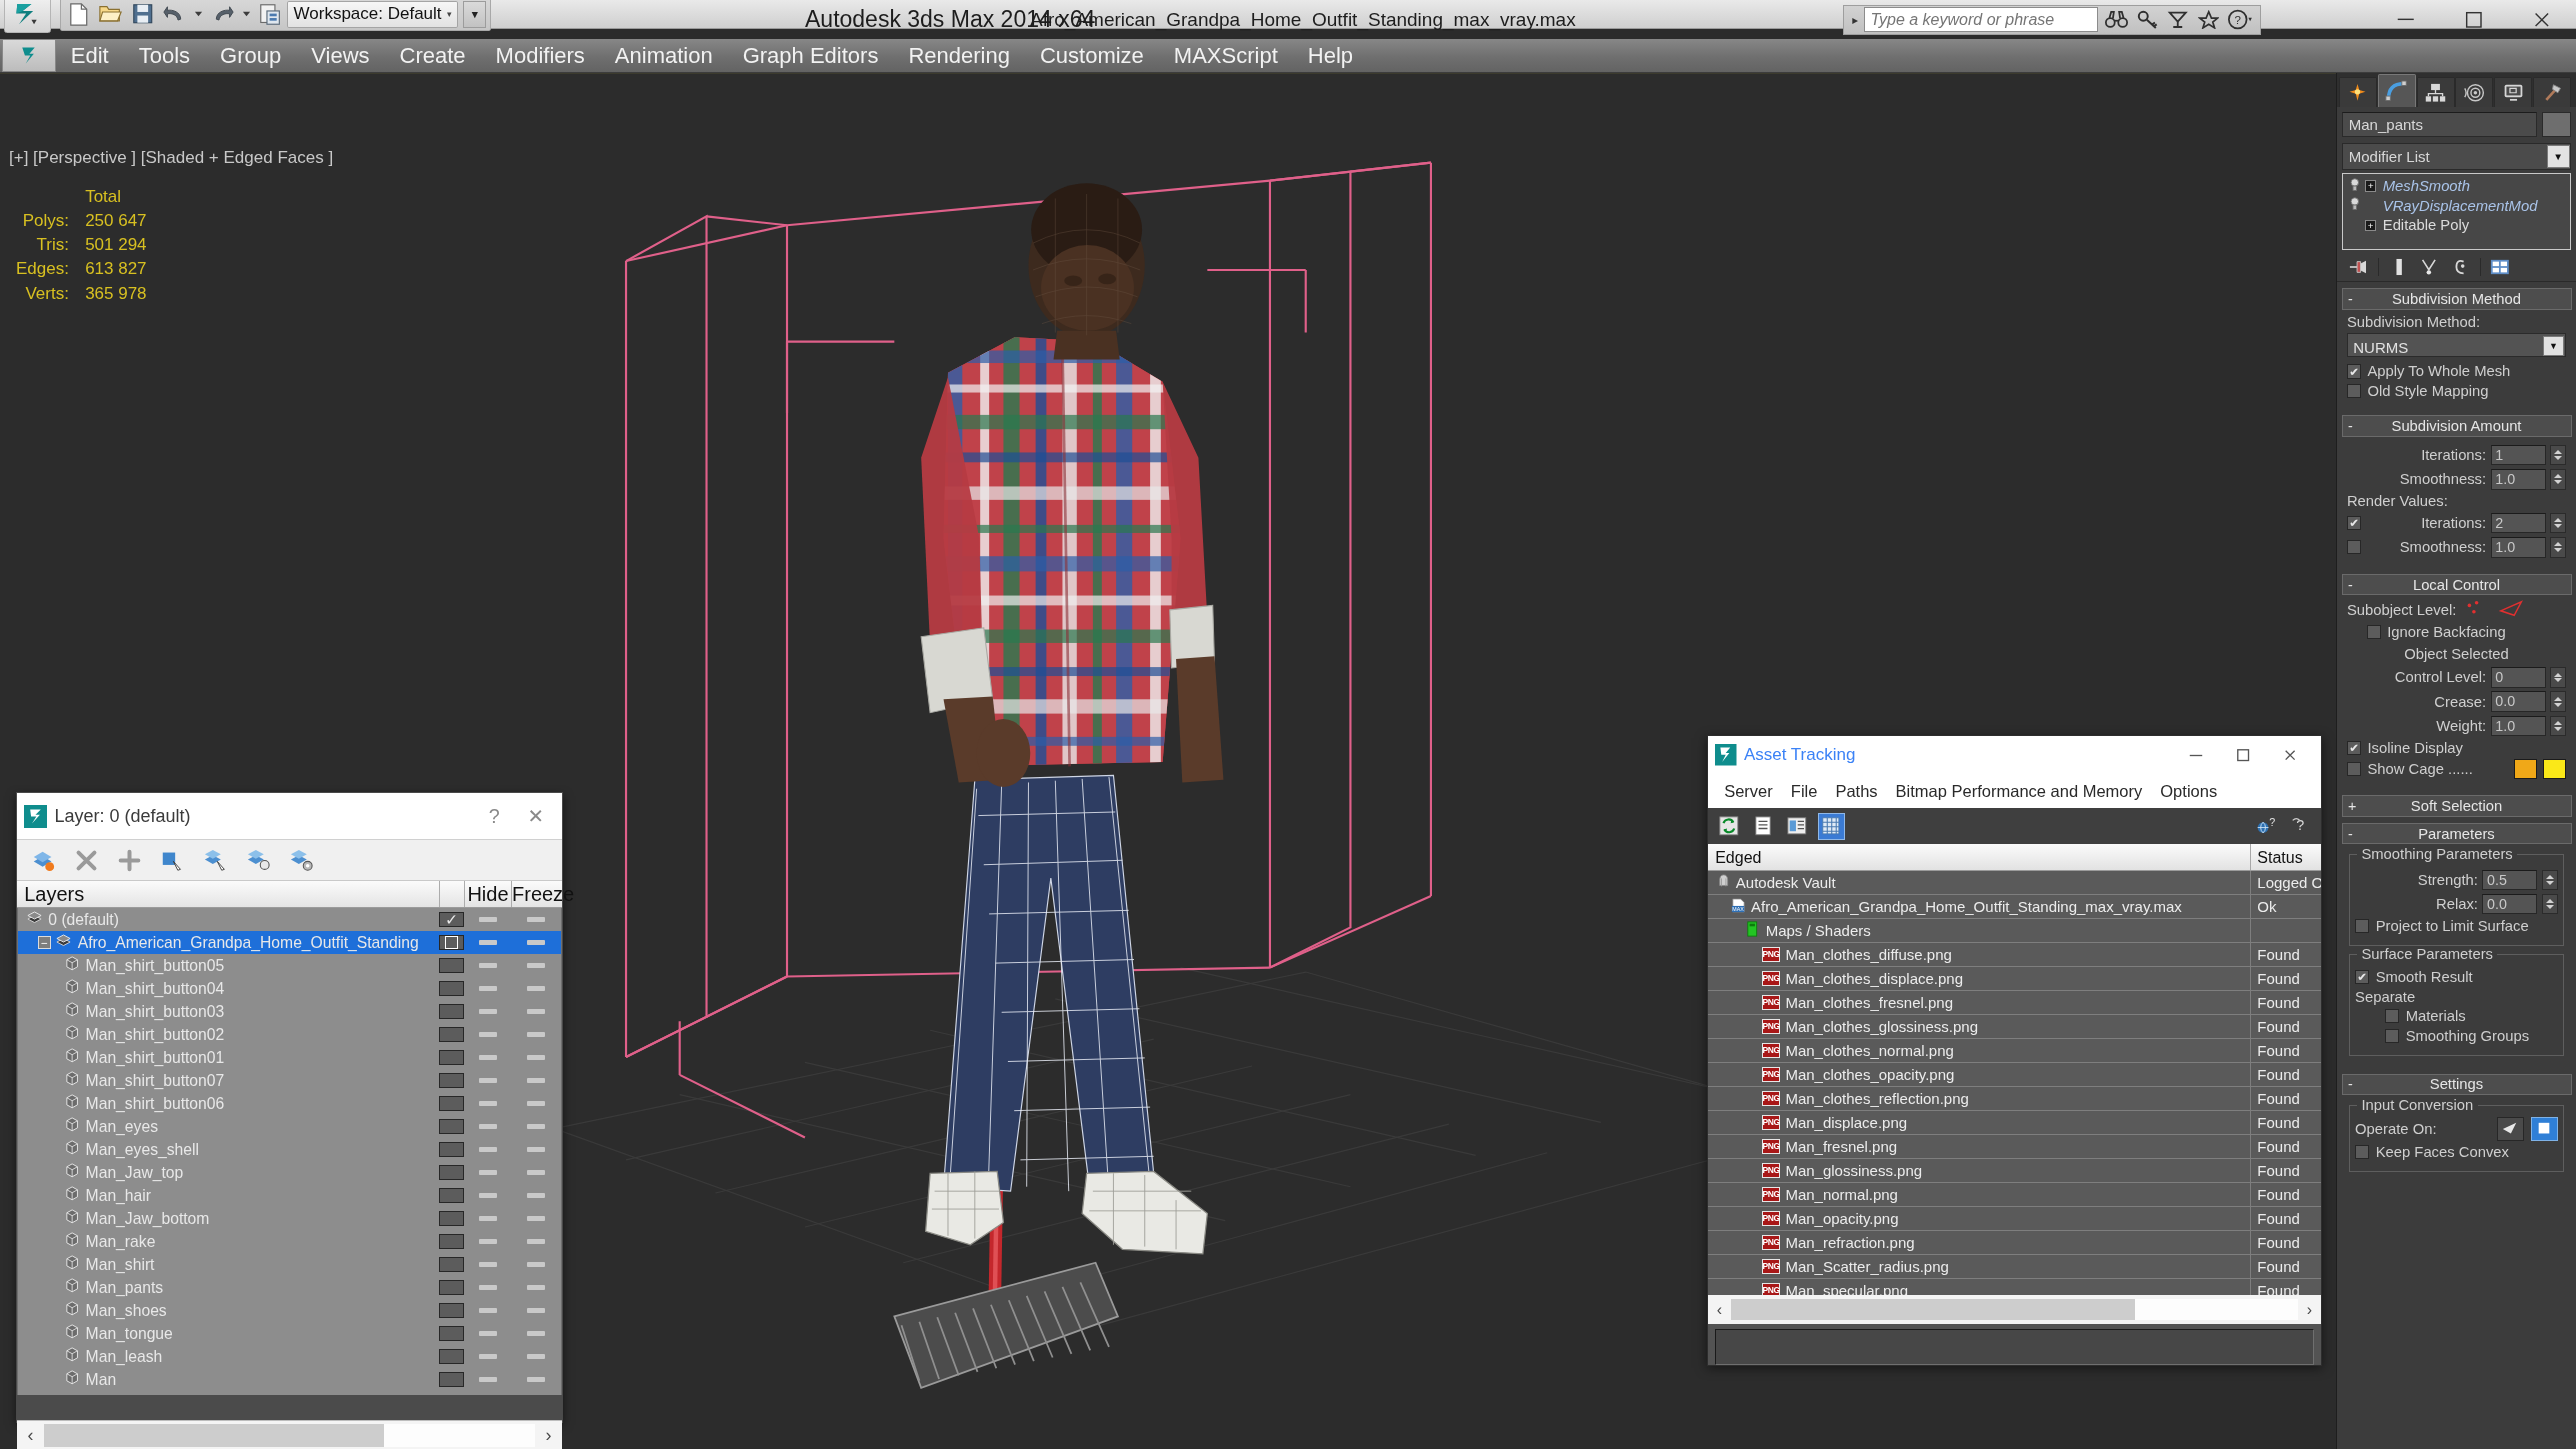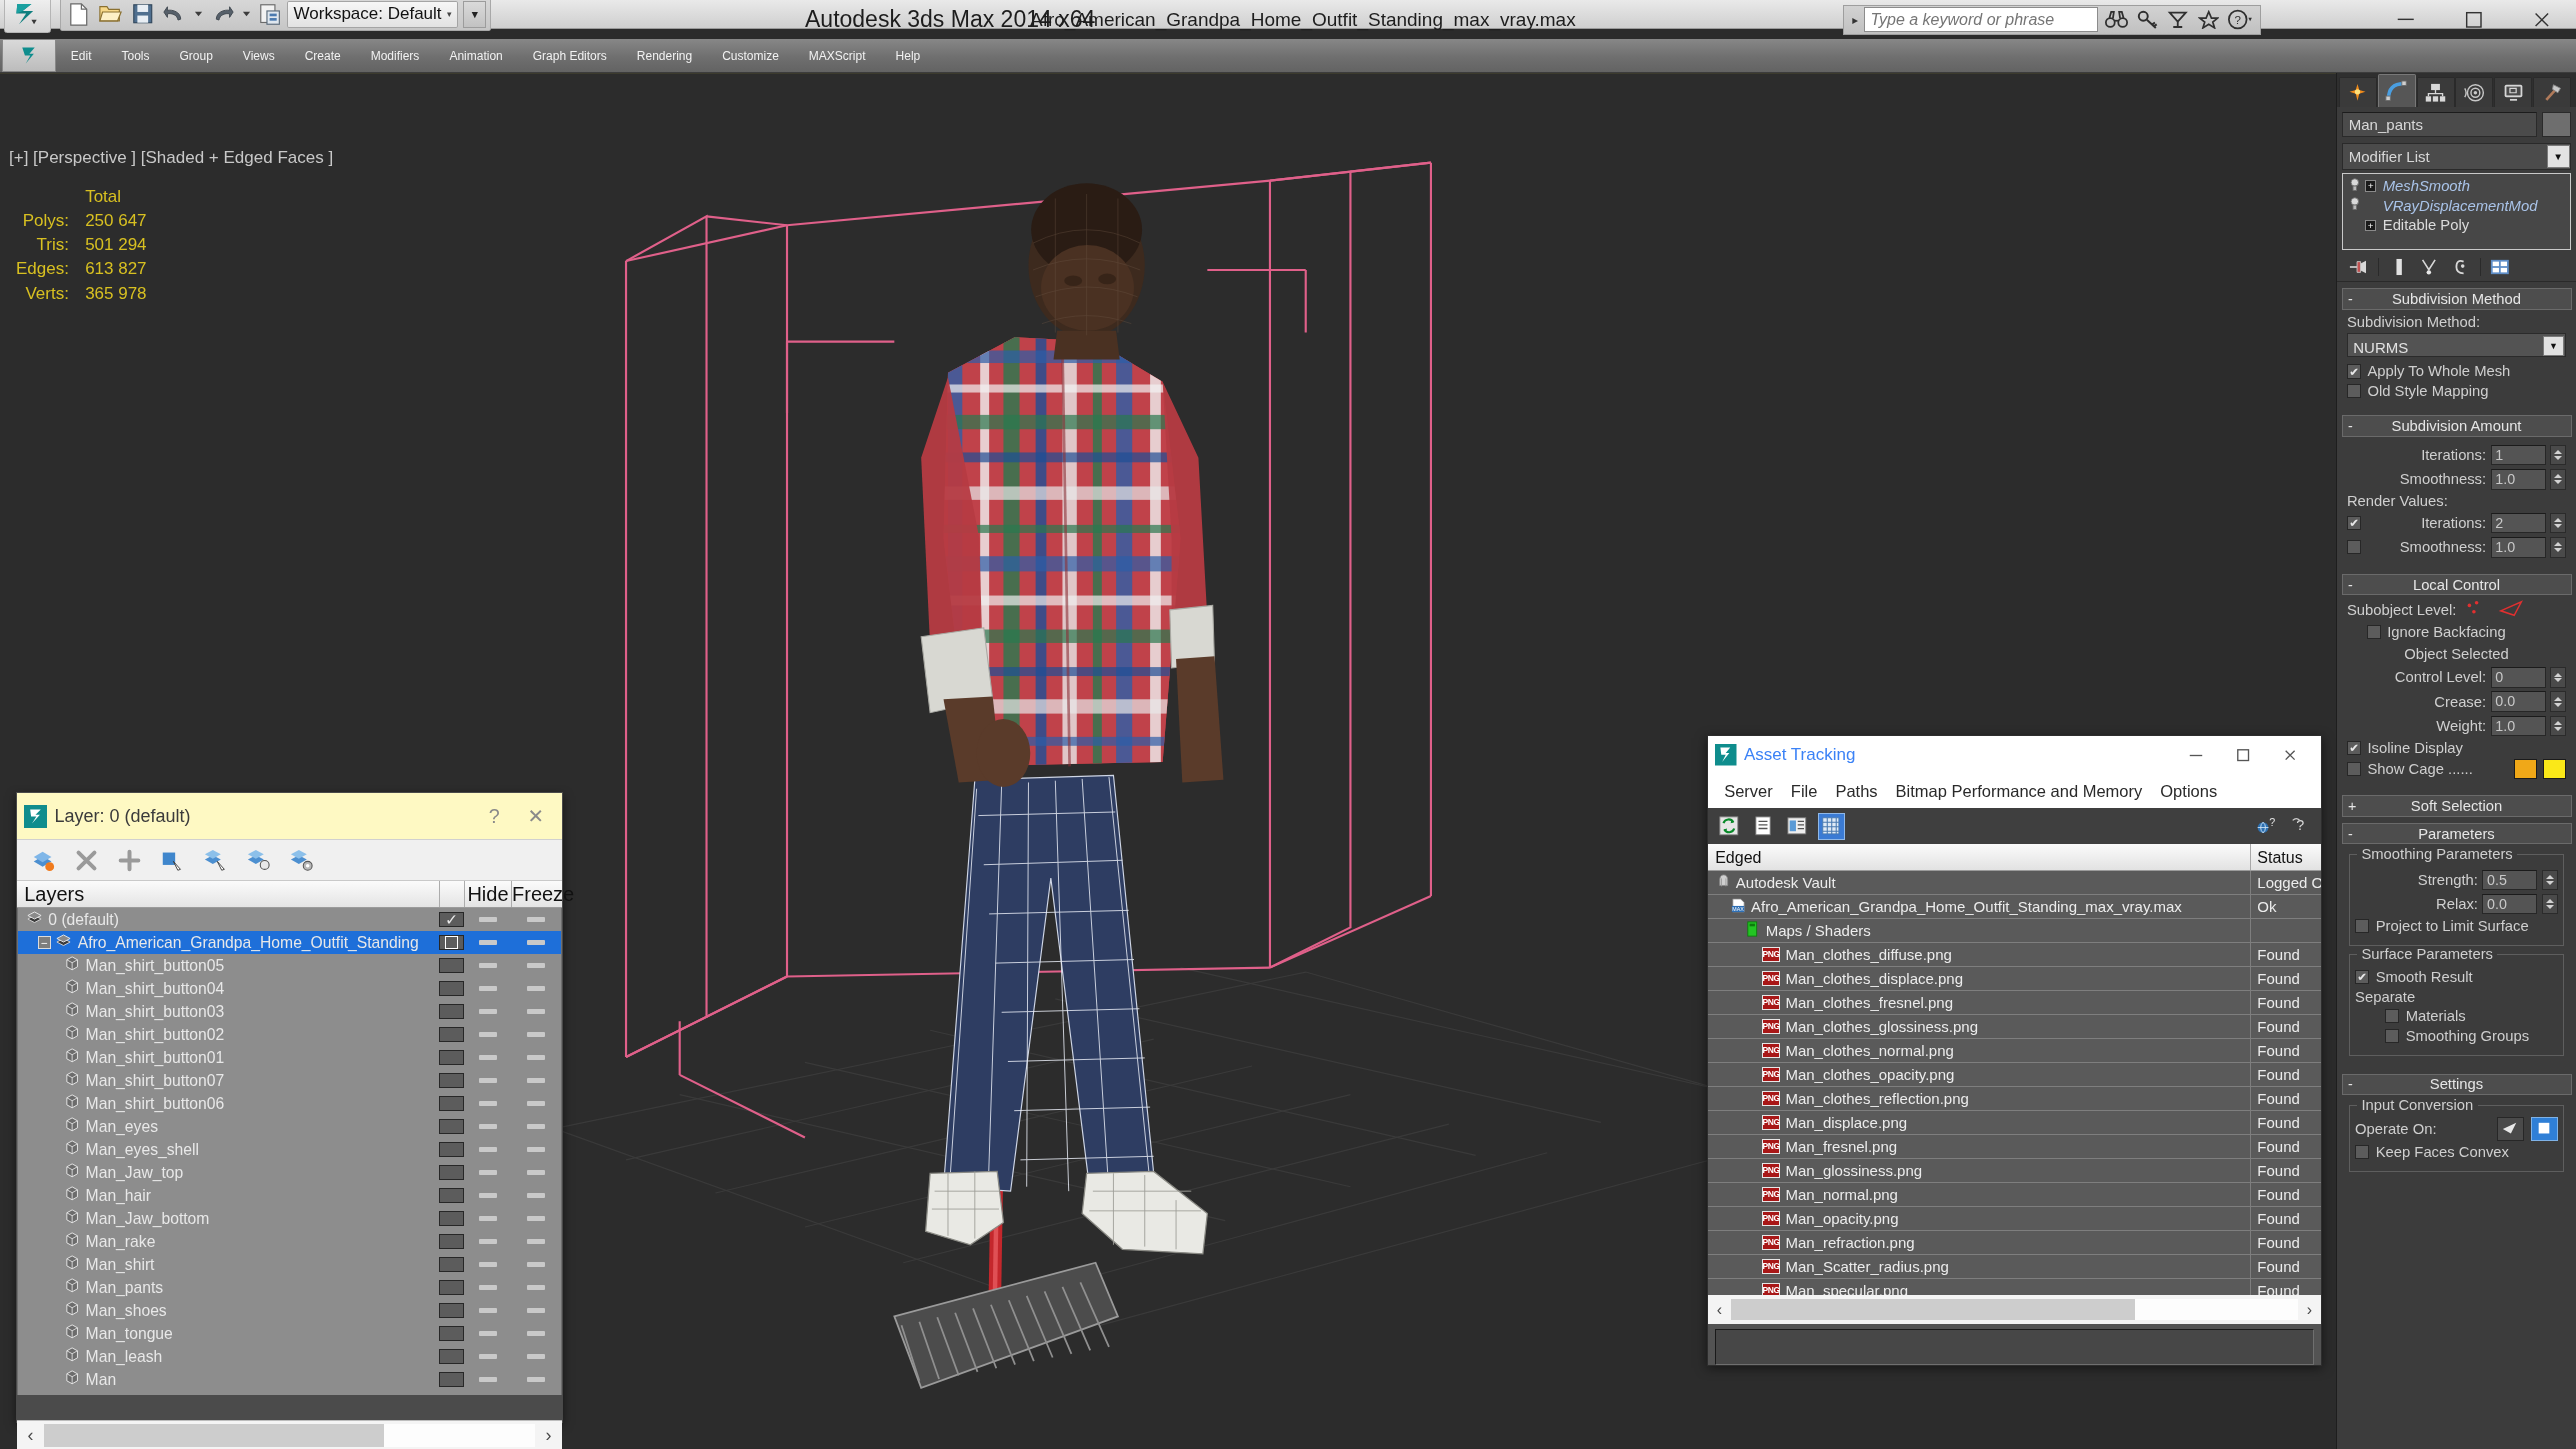--- a/index.html
+++ b/index.html
@@ -76,21 +76,21 @@
     background: linear-gradient(to bottom,#878787 0%,#6f6f6f 55%,#636363 100%);
     display:flex; align-items:center; border-bottom:0.9px solid #3c3c3c;
   }
   .menuicon {
     width:54px;height:33px;margin-left:1.8px;
     background:linear-gradient(to bottom,#d9d9d9,#bcbcbc);
     border:0.9px solid #888; display:flex;align-items:center;justify-content:center;
   }
   .menuitem {
     padding:0 15px; height:34px; line-height:34px;
-    font-size:12px; color:#f2f2f2; white-space:nowrap; cursor:default;
+    font-size:22px; color:#f2f2f2; white-space:nowrap; cursor:default;
   }
 
   
   .viewport {
     position:absolute; left:0; top:73px; width:2336px; height:1376px;
     background:#2c2c2c; overflow:hidden;
   }
   .vp-border-top { position:absolute;left:0;top:0;width:2336px;height:2.7px;background:#6d6b3a;}
   .vp-label {
     position:absolute; left:9px; top:75px;
@@ -105,21 +105,21 @@
   .vp-stats td.lbl { text-align:right; }
   .vp-stats td.val { text-align:left; padding-left:9px;}
 
   
   .layerdlg {
     position:absolute; left:16px; top:792px; width:547px; height:631px;
     background:#8d8d8d; border:0.9px solid #4a4a4a;
     box-shadow:0 2.7px 9px rgba(0,0,0,.5);
   }
   .ld-title {
-    height:47px; background:#fef9c3; display:flex;align-items:center;
+    height:47px; background:#ffffff; display:flex;align-items:center;
     padding:0 7.2px; border-bottom:0.9px solid #d0d0d0;
   }
   .ld-ticon { width:23px;height:23px;margin-right:7.2px; }
   .ld-ttext { font-size:18px;color:#3b3b3b; }
   .ld-tbtns { margin-left:auto; display:flex; gap:3.6px;}
   .ld-tbtn { width:38px;height:38px;display:flex;align-items:center;justify-content:center;
             font-size:19.7px; color:#8a8a8a; }
   .ld-toolbar {
     height:41px; background:#f0f0f0; display:flex;align-items:center;
     padding:0 12.5px; gap:16px; border-bottom:0.9px solid #c9c9c9;

